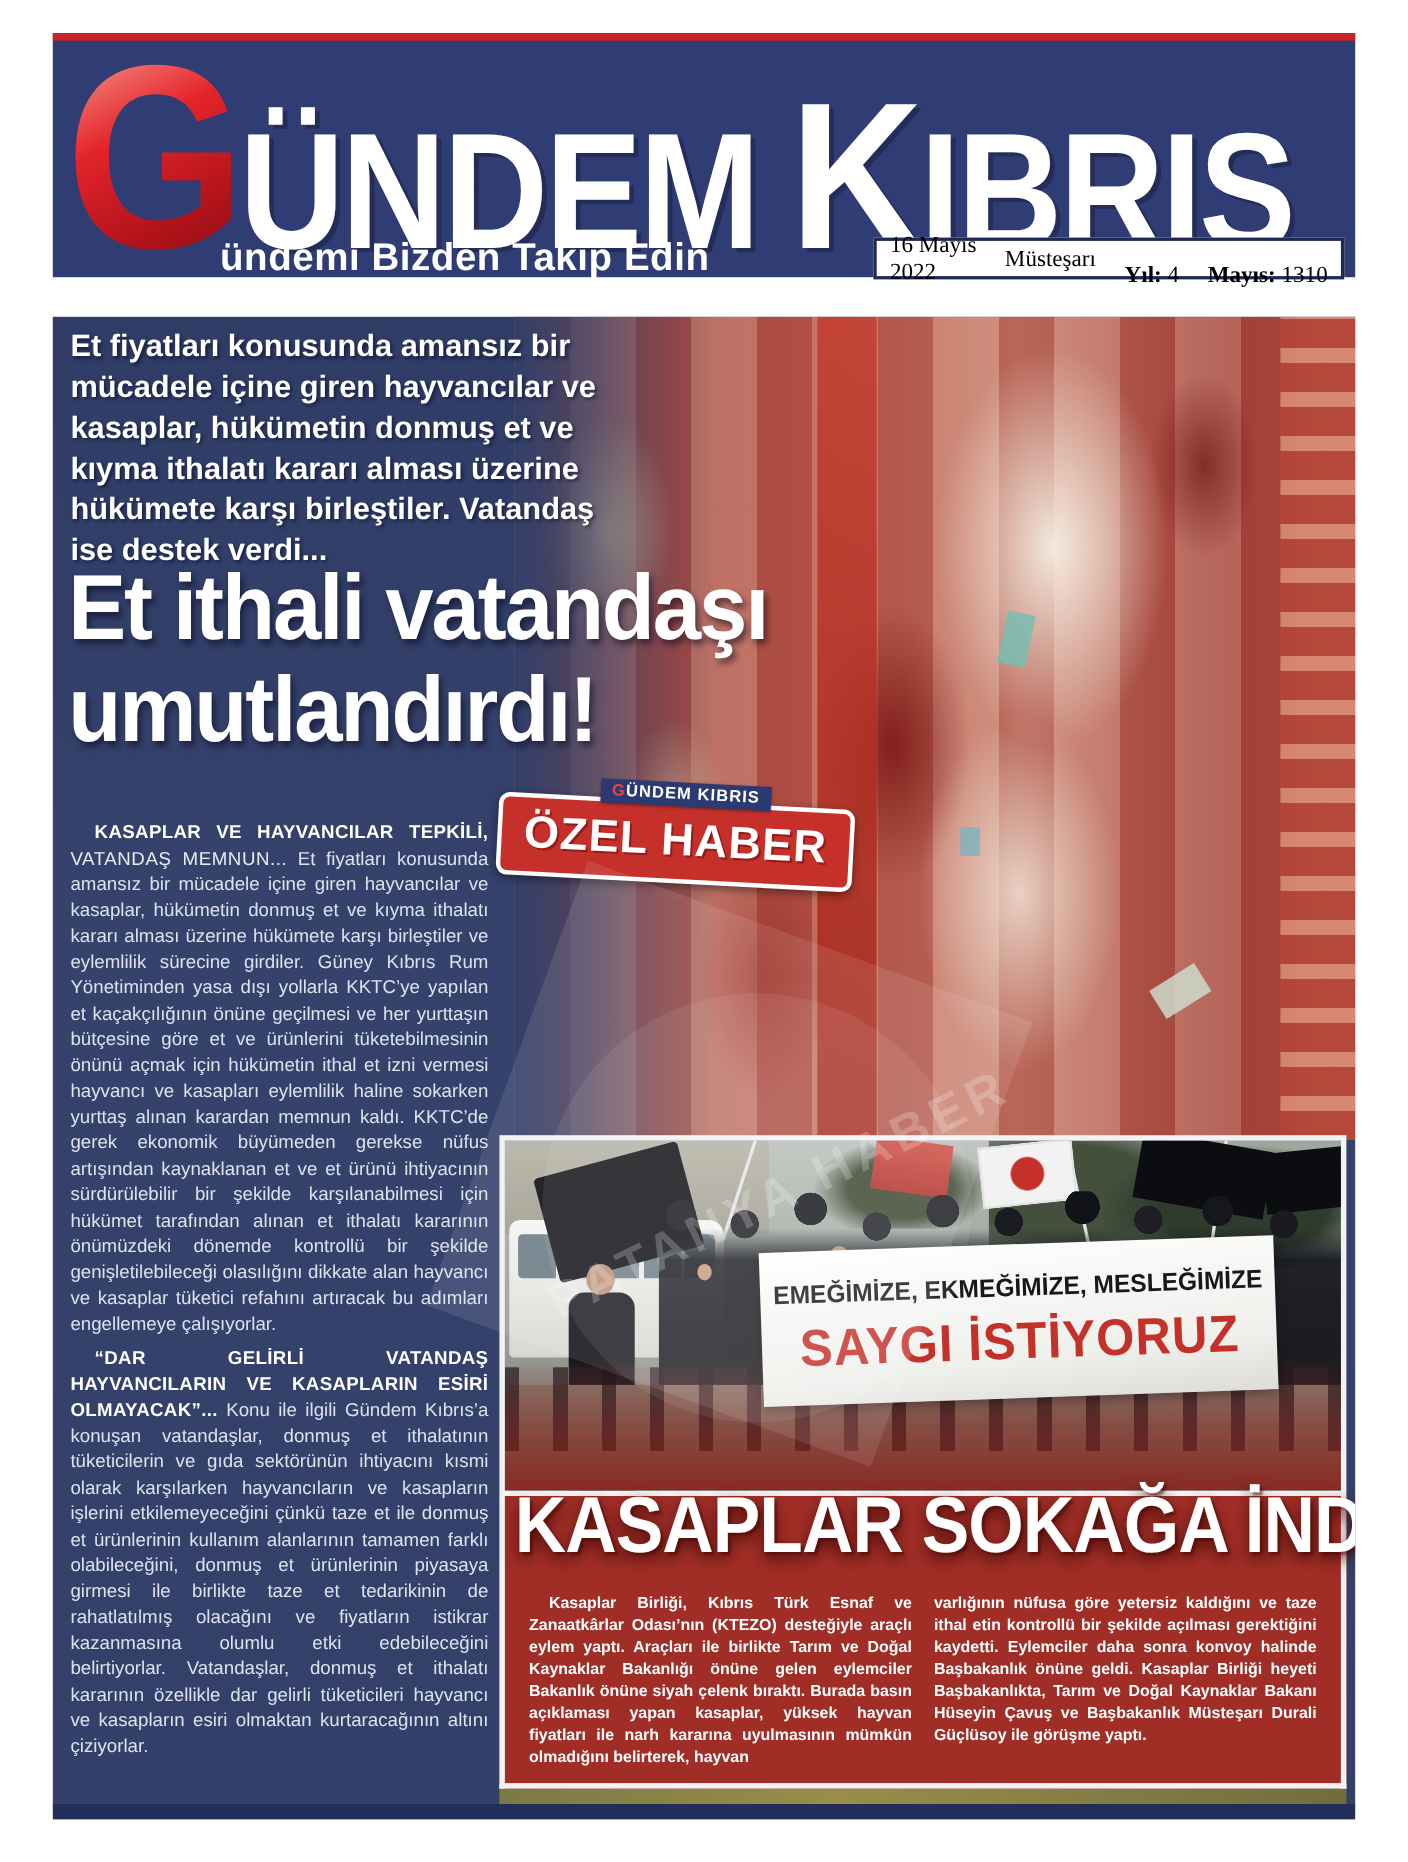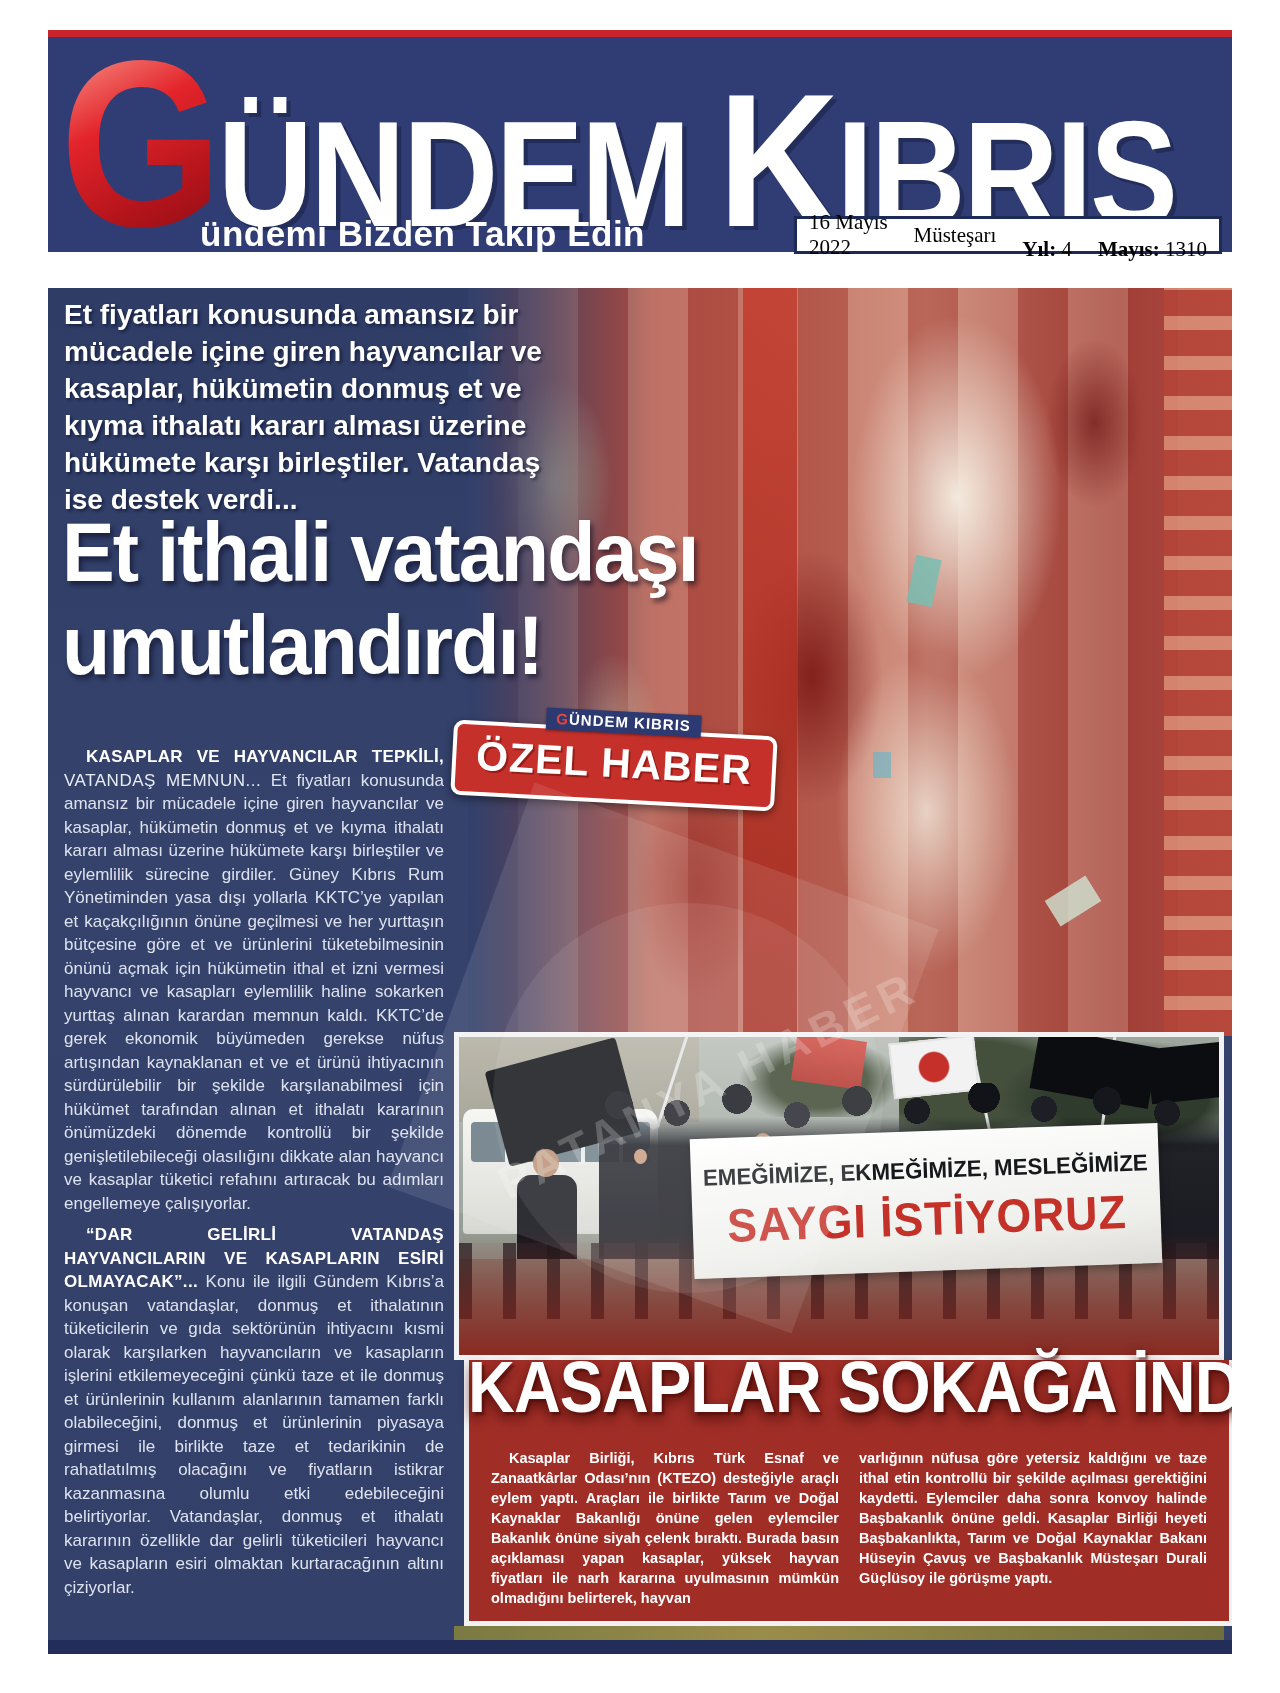--- a/index.html
+++ b/index.html
@@ -143,21 +143,21 @@
   .banner-l1 { font-size:23px; font-weight:bold; color:#17181c; white-space:nowrap; transform:scaleX(.97); }
   .banner-l2 { font-size:47px; font-weight:bold; color:#c43129; letter-spacing:1px; white-space:nowrap;
                transform:scaleX(.95); }
   .road { position:absolute; left:0; bottom:0; width:100%; height:96px; background:linear-gradient(#8a7f74,#6e655c); }
   .legs { position:absolute; left:0; bottom:36px; width:100%; height:76px; opacity:.85;
           background:repeating-linear-gradient(90deg, rgba(25,26,32,.85) 0 13px, rgba(110,100,92,.12) 13px 44px); }
   .redfade { position:absolute; left:0; bottom:0; width:100%; height:125px;
              background:linear-gradient(rgba(150,30,20,0), rgba(145,28,20,.8)); }
 
   
-  .redbox { position:absolute; left:416px; top:1072px; width:770px; height:266px;
+  .redbox { position:absolute; left:406px; top:1072px; width:770px; height:266px;
             background:#a02e27; border:5px solid #f2f2f2; border-top:none; z-index:2; }
   .headline2 { position:absolute; left:420px; top:1058px; color:#fff; font-weight:bold; font-size:72px;
                letter-spacing:-1px; white-space:nowrap; z-index:7;
                transform:scaleX(.9); transform-origin:left top;
                text-shadow:0 6px 14px rgba(70,10,5,.9), 3px 3px 2px rgba(70,10,5,.5); }
   .redbox-cols { display:flex; gap:20px; padding:88px 22px 0; }
   .redbox-col { width:50%; color:#fff; font-size:14.5px; font-weight:bold; line-height:20px; text-align:justify; }
   .redbox-col.first { text-indent:18px; }
   .olive { position:absolute; left:406px; top:1338px; width:770px; height:14px;
            background:linear-gradient(90deg,#7b7a43,#9a8d4a 40%,#6f6e3c); }

